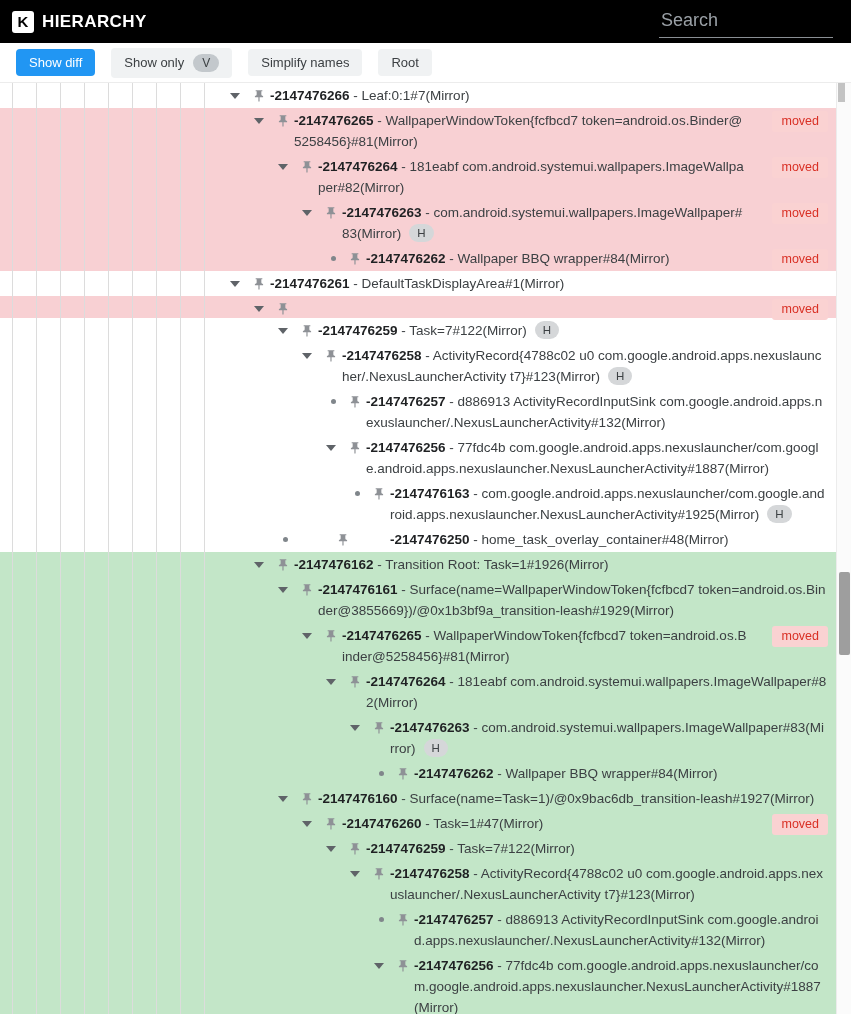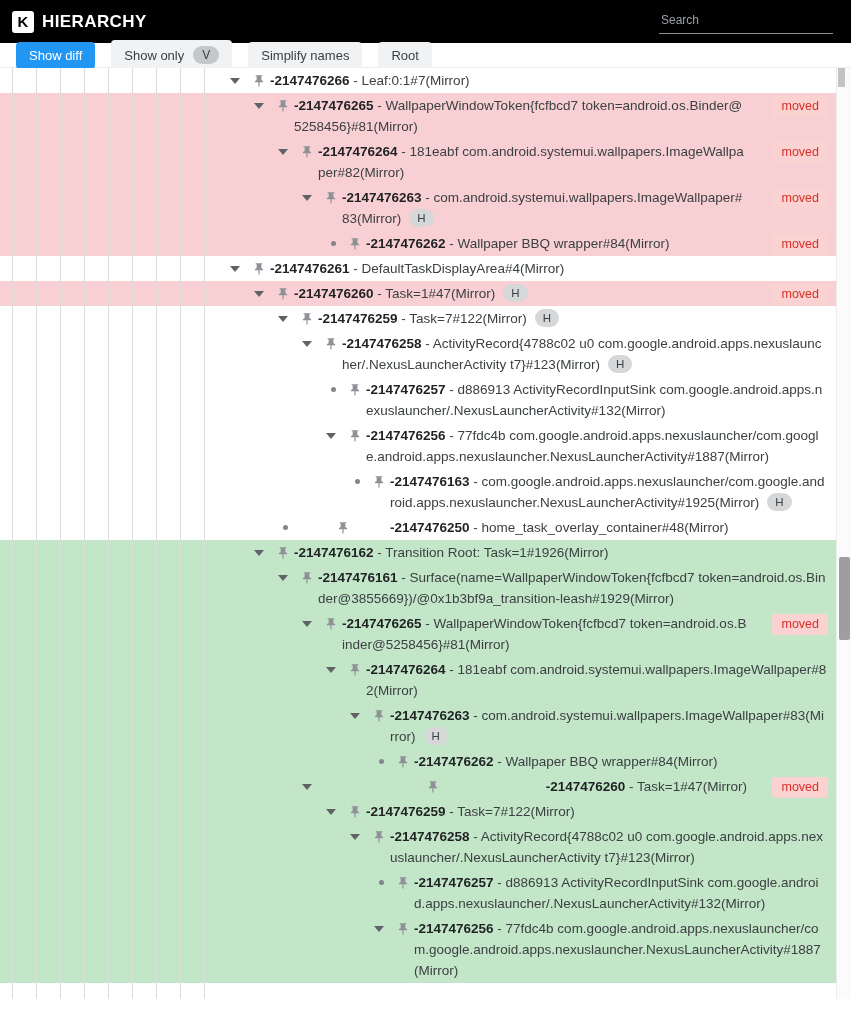--- a/index.html
+++ b/index.html
@@ -17,28 +17,28 @@
   }
   .logo {
     width:22px; height:22px; background:#fff; border-radius:3px;
     display:flex; align-items:center; justify-content:center;
     color:#000; font-weight:bold; font-size:15px; margin-right:8px;
   }
   .title { color:#fff; font-size:17px; font-weight:bold; letter-spacing:.4px; }
   .hspacer { flex:1; }
   .search-input {
     background:transparent; border:none; border-bottom:1px solid #8a8f94;
-    color:#e8eaed; font-size:12px; font-family:inherit;
+    color:#e8eaed; font-size:18px; font-family:inherit;
     width:174px; padding:4px 2px 6px; outline:none;
   }
   .search-input::placeholder { color:#9aa0a6; }
 
   
   .toolbar {
-    height:25px; background:#fff; display:flex; align-items:center;
+    height:40px; background:#fff; display:flex; align-items:center;
     gap:16px; padding:0 16px; border-bottom:1px solid #ececec;
   }
   .btn {
     font-family:inherit; font-size:13px; border:none; border-radius:4px;
     padding:6px 13px; cursor:pointer; white-space:nowrap;
   }
   .btn-primary { background:#2196f3; color:#fff; }
   .btn-secondary {
     background:#f0f2f3; color:#3c4043; display:flex; align-items:center; gap:9px;
   }
@@ -185,30 +185,29 @@
         <span class="ntext"><span class="nid">-2147476262</span> - <span class="lbl">Wallpaper BBQ wrapper#84(Mirror)</span></span>
         <span class="badge">moved</span>
       </div>
       <div class="row " style="padding-left: 228px;">
         <span class="expander">
           <span class="arrow"></span>
         </span>
         <svg class="pin" viewBox="0 0 24 24">
           <path d="M16 9V4h1c.55 0 1-.45 1-1s-.45-1-1-1H7c-.55 0-1 .45-1 1s.45 1 1 1h1v5c0 1.66-1.34 3-3 3v2h5.97v7l1 1 1-1v-7H19v-2c-1.66 0-3-1.34-3-3z"></path>
         </svg>
-        <span class="ntext"><span class="nid">-2147476261</span> - <span class="lbl">DefaultTaskDisplayArea#4(Mirror)</span></span>
+        <span class="ntext"><span class="nid">-2147476261</span> - <span class="lbl">DefaultTaskDisplayArea#1(Mirror)</span></span>
       </div>
       <div class="row removed has-badge" style="padding-left: 252px;">
         <span class="expander">
           <span class="arrow"></span>
         </span>
         <svg class="pin" viewBox="0 0 24 24">
           <path d="M16 9V4h1c.55 0 1-.45 1-1s-.45-1-1-1H7c-.55 0-1 .45-1 1s.45 1 1 1h1v5c0 1.66-1.34 3-3 3v2h5.97v7l1 1 1-1v-7H19v-2c-1.66 0-3-1.34-3-3z"></path>
         </svg>
-        <span class="ntext"><span class="nid">-2147476260</span> - <span class="lbl">Task=1#47(Mirror)</span><span class="chip-h">H</span></span>
         <span class="badge">moved</span>
       </div>
       <div class="row " style="padding-left: 276px;">
         <span class="expander">
           <span class="arrow"></span>
         </span>
         <svg class="pin" viewBox="0 0 24 24">
           <path d="M16 9V4h1c.55 0 1-.45 1-1s-.45-1-1-1H7c-.55 0-1 .45-1 1s.45 1 1 1h1v5c0 1.66-1.34 3-3 3v2h5.97v7l1 1 1-1v-7H19v-2c-1.66 0-3-1.34-3-3z"></path>
         </svg>
         <span class="ntext"><span class="nid">-2147476259</span> - <span class="lbl">Task=7#122(Mirror)</span><span class="chip-h">H</span></span>
@@ -306,21 +305,30 @@
       </div>
       <div class="row added" style="padding-left: 372px;">
         <span class="expander">
           <span class="bullet"></span>
         </span>
         <svg class="pin" viewBox="0 0 24 24">
           <path d="M16 9V4h1c.55 0 1-.45 1-1s-.45-1-1-1H7c-.55 0-1 .45-1 1s.45 1 1 1h1v5c0 1.66-1.34 3-3 3v2h5.97v7l1 1 1-1v-7H19v-2c-1.66 0-3-1.34-3-3z"></path>
         </svg>
         <span class="ntext"><span class="nid">-2147476262</span> - <span class="lbl">Wallpaper BBQ wrapper#84(Mirror)</span></span>
       </div>
-      <div class="row added has-badge" style="padding-left: 300px; justify-content: space-between;">
+      <div class="row added" style="padding-left: 276px;">
+        <span class="expander">
+          <span class="arrow"></span>
+        </span>
+        <svg class="pin" viewBox="0 0 24 24">
+          <path d="M16 9V4h1c.55 0 1-.45 1-1s-.45-1-1-1H7c-.55 0-1 .45-1 1s.45 1 1 1h1v5c0 1.66-1.34 3-3 3v2h5.97v7l1 1 1-1v-7H19v-2c-1.66 0-3-1.34-3-3z"></path>
+        </svg>
+        <span class="ntext"><span class="nid">-2147476160</span> - <span class="lbl">Surface(name=Task=1)/@0x9bac6db_transition-leash#1927(Mirror)</span></span>
+      </div>
+      <div class="row added has-badge" style="padding-left: 300px;">
         <span class="expander">
           <span class="arrow"></span>
         </span>
         <svg class="pin" viewBox="0 0 24 24">
           <path d="M16 9V4h1c.55 0 1-.45 1-1s-.45-1-1-1H7c-.55 0-1 .45-1 1s.45 1 1 1h1v5c0 1.66-1.34 3-3 3v2h5.97v7l1 1 1-1v-7H19v-2c-1.66 0-3-1.34-3-3z"></path>
         </svg>
         <span class="ntext"><span class="nid">-2147476260</span> - <span class="lbl">Task=1#47(Mirror)</span></span>
         <span class="badge">moved</span>
       </div>
       <div class="row added" style="padding-left: 324px;">

